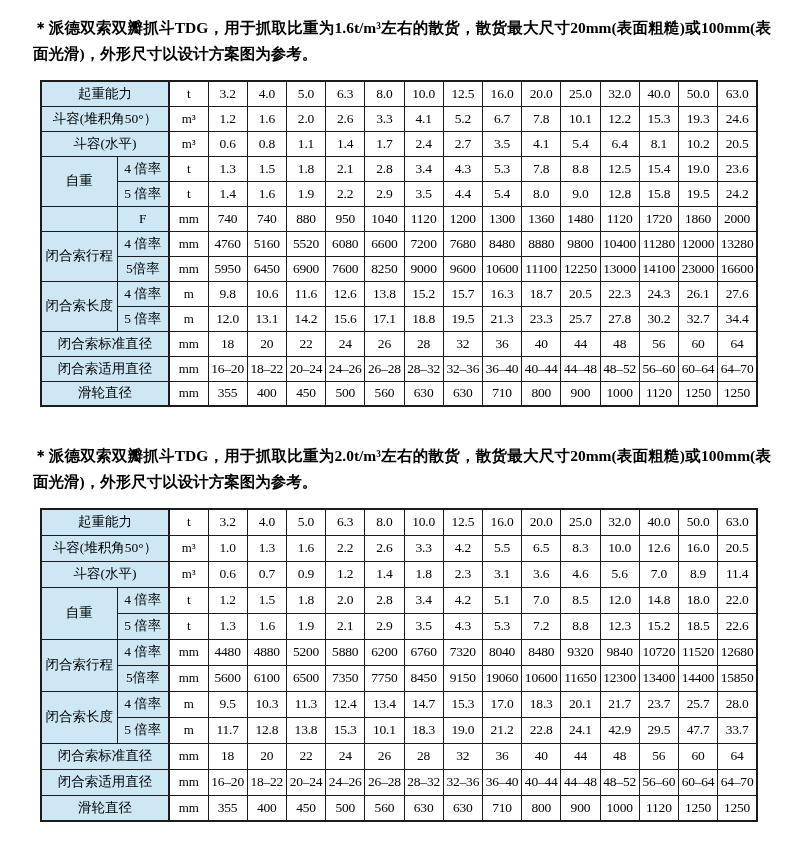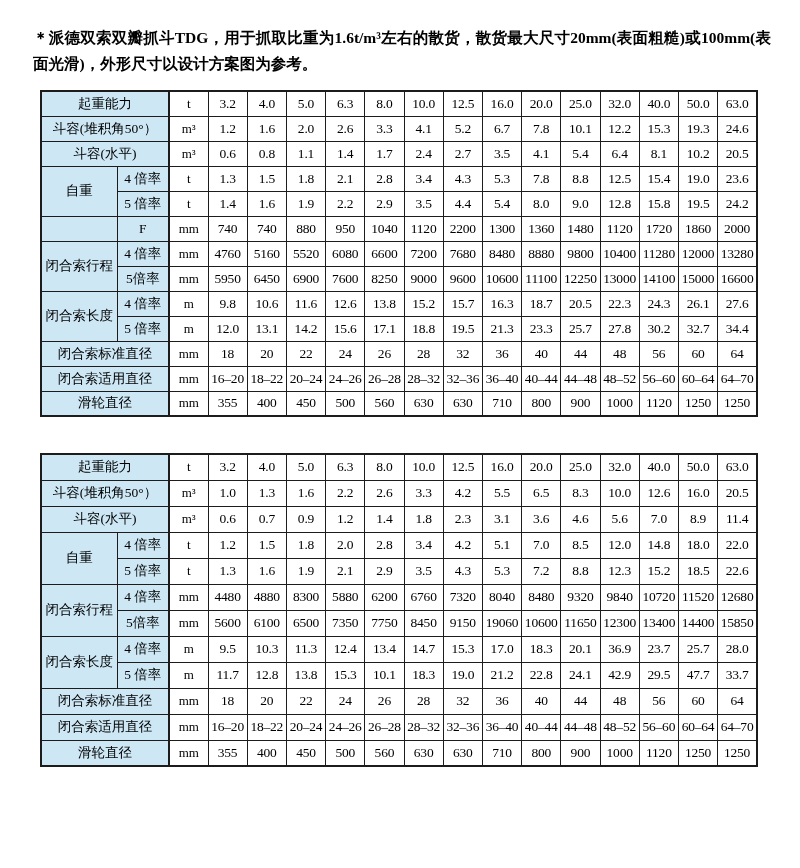--- a/index.html
+++ b/index.html
@@ -2,21 +2,21 @@
 <html><head>
 <meta charset="utf-8">
 <style>
   * { box-sizing: border-box; }
   html, body { overflow: hidden; }
   body {
     width: 800px; height: 868px; margin: 0;
     background: #ffffff; color: #000;
     font-family: "Liberation Serif", "DejaVu Serif", serif;
   }
-  .page { padding: 25px 30px 0 33px; }
+  .page { padding: 15px 30px 0 33px; }
   .intro {
     margin: 0; width: 738px;
     font-size: 15.5px; font-weight: bold; line-height: 1.68;
     text-align: justify;
   }
   section.sec2 { display: block; margin-top: 36px; }
   table.spec {
     border-collapse: collapse; table-layout: fixed;
     width: 718px; margin: 13px 0 0 7px;
     border: 2px solid #1c1c1c;
@@ -155,21 +155,21 @@
           <tr>
             <td class="lbl"></td>
             <td class="lbl sub edge">F</td>
             <td class="unit">mm</td>
             <td class="val">740</td>
             <td class="val">740</td>
             <td class="val">880</td>
             <td class="val">950</td>
             <td class="val">1040</td>
             <td class="val">1120</td>
-            <td class="val">2200</td>
+            <td class="val">1200</td>
             <td class="val">1300</td>
             <td class="val">1360</td>
             <td class="val">1480</td>
             <td class="val">1120</td>
             <td class="val">1720</td>
             <td class="val">1860</td>
             <td class="val">2000</td>
           </tr>
           <tr>
             <td class="lbl" rowspan="2">闭合索行程</td>
@@ -198,21 +198,21 @@
             <td class="val">6900</td>
             <td class="val">7600</td>
             <td class="val">8250</td>
             <td class="val">9000</td>
             <td class="val">9600</td>
             <td class="val">10600</td>
             <td class="val">11100</td>
             <td class="val">12250</td>
             <td class="val">13000</td>
             <td class="val">14100</td>
-            <td class="val">15000</td>
+            <td class="val">23000</td>
             <td class="val">16600</td>
           </tr>
           <tr>
             <td class="lbl" rowspan="2">闭合索长度</td>
             <td class="lbl sub edge">4 倍率</td>
             <td class="unit">m</td>
             <td class="val">9.8</td>
             <td class="val">10.6</td>
             <td class="val">11.6</td>
             <td class="val">12.6</td>
@@ -297,20 +297,21 @@
             <td class="val">1000</td>
             <td class="val">1120</td>
             <td class="val">1250</td>
             <td class="val">1250</td>
           </tr>
         </tbody>
     </table>
   </section>
 
   <section class="sec2">
+    <p class="intro">＊派德双索双瓣抓斗TDG，用于抓取比重为2.0t/m³左右的散货，散货最大尺寸20mm(表面粗糙)或100mm(表面光滑)，外形尺寸以设计方案图为参考。</p>
     <table class="spec t2">
       <colgroup>
         <col style="width:76px">
           <col style="width:52px">
           <col style="width:39px">
         <col>
           <col>
           <col>
           <col>
           <col>
@@ -415,21 +416,21 @@
             <td class="val">15.2</td>
             <td class="val">18.5</td>
             <td class="val">22.6</td>
           </tr>
           <tr>
             <td class="lbl" rowspan="2">闭合索行程</td>
             <td class="lbl sub edge">4 倍率</td>
             <td class="unit">mm</td>
             <td class="val">4480</td>
             <td class="val">4880</td>
-            <td class="val">8300</td>
+            <td class="val">5200</td>
             <td class="val">5880</td>
             <td class="val">6200</td>
             <td class="val">6760</td>
             <td class="val">7320</td>
             <td class="val">8040</td>
             <td class="val">8480</td>
             <td class="val">9320</td>
             <td class="val">9840</td>
             <td class="val">10720</td>
             <td class="val">11520</td>
@@ -460,21 +461,21 @@
             <td class="val">9.5</td>
             <td class="val">10.3</td>
             <td class="val">11.3</td>
             <td class="val">12.4</td>
             <td class="val">13.4</td>
             <td class="val">14.7</td>
             <td class="val">15.3</td>
             <td class="val">17.0</td>
             <td class="val">18.3</td>
             <td class="val">20.1</td>
-            <td class="val">36.9</td>
+            <td class="val">21.7</td>
             <td class="val">23.7</td>
             <td class="val">25.7</td>
             <td class="val">28.0</td>
           </tr>
           <tr>
             <td class="lbl sub edge">5 倍率</td>
             <td class="unit">m</td>
             <td class="val">11.7</td>
             <td class="val">12.8</td>
             <td class="val">13.8</td>

